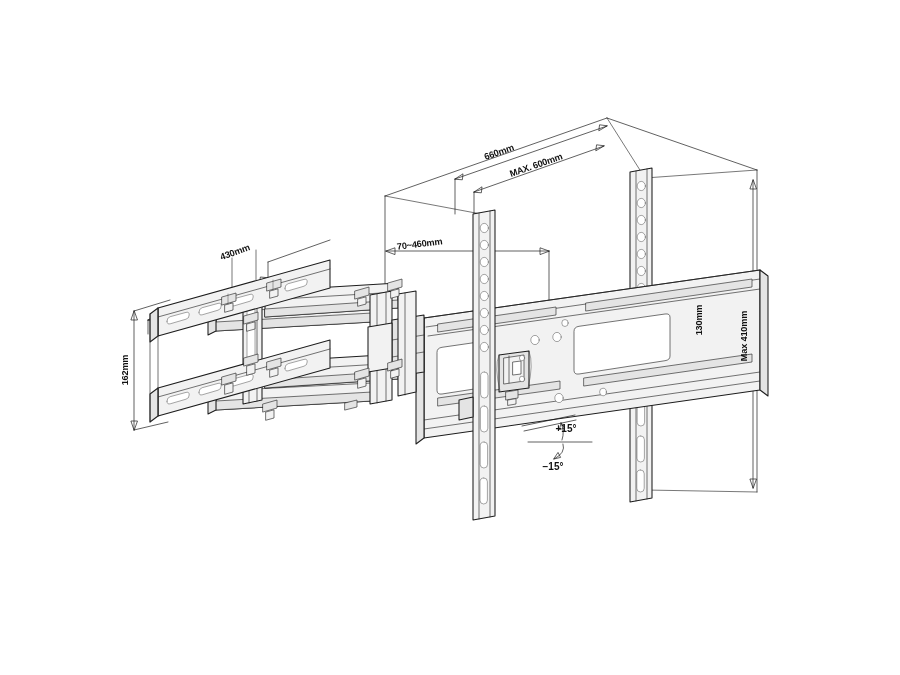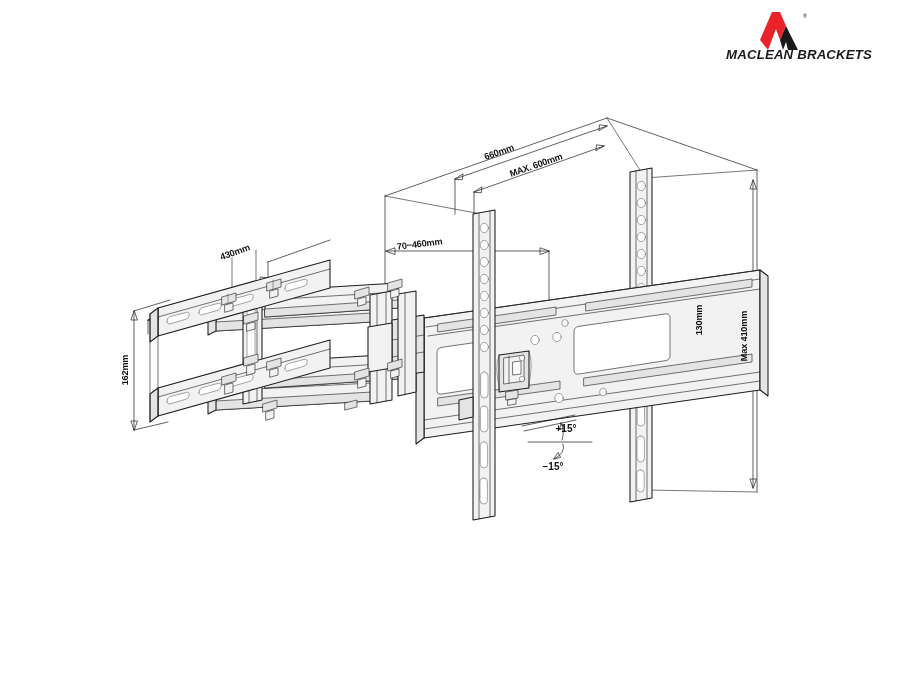--- a/index.html
+++ b/index.html
@@ -397,26 +397,14 @@
 
       <text class="dimtext" x="747" y="336" transform="rotate(-90 747 336)" text-anchor="middle">Max 410mm</text>
 
       <text class="angtext" x="566" y="432" text-anchor="middle">+15°</text>
 
       <text class="angtext" x="553" y="470" text-anchor="middle">−15°</text>
     </g>
 
   </svg>
 
-  <div id="brand-logo">
-    <svg viewBox="0 0 162 54">
-
-      <path fill="#e8232a" d="M36,32 L48,4 L56,4 L62,18 L56,32 L52,21 L44,42 Z"></path>
-
-      <path fill="#1a1a1a" d="M56,32 L62,18 L74,42 L64,42 L62,34 L59,42 Z"></path>
-
-      <text class="reg-mark" x="79" y="10">®</text>
-
-      <text class="logo-text" x="2" y="51">MACLEAN BRACKETS</text>
-    </svg>
-  </div>
 
 </div>
 
 </body></html>

